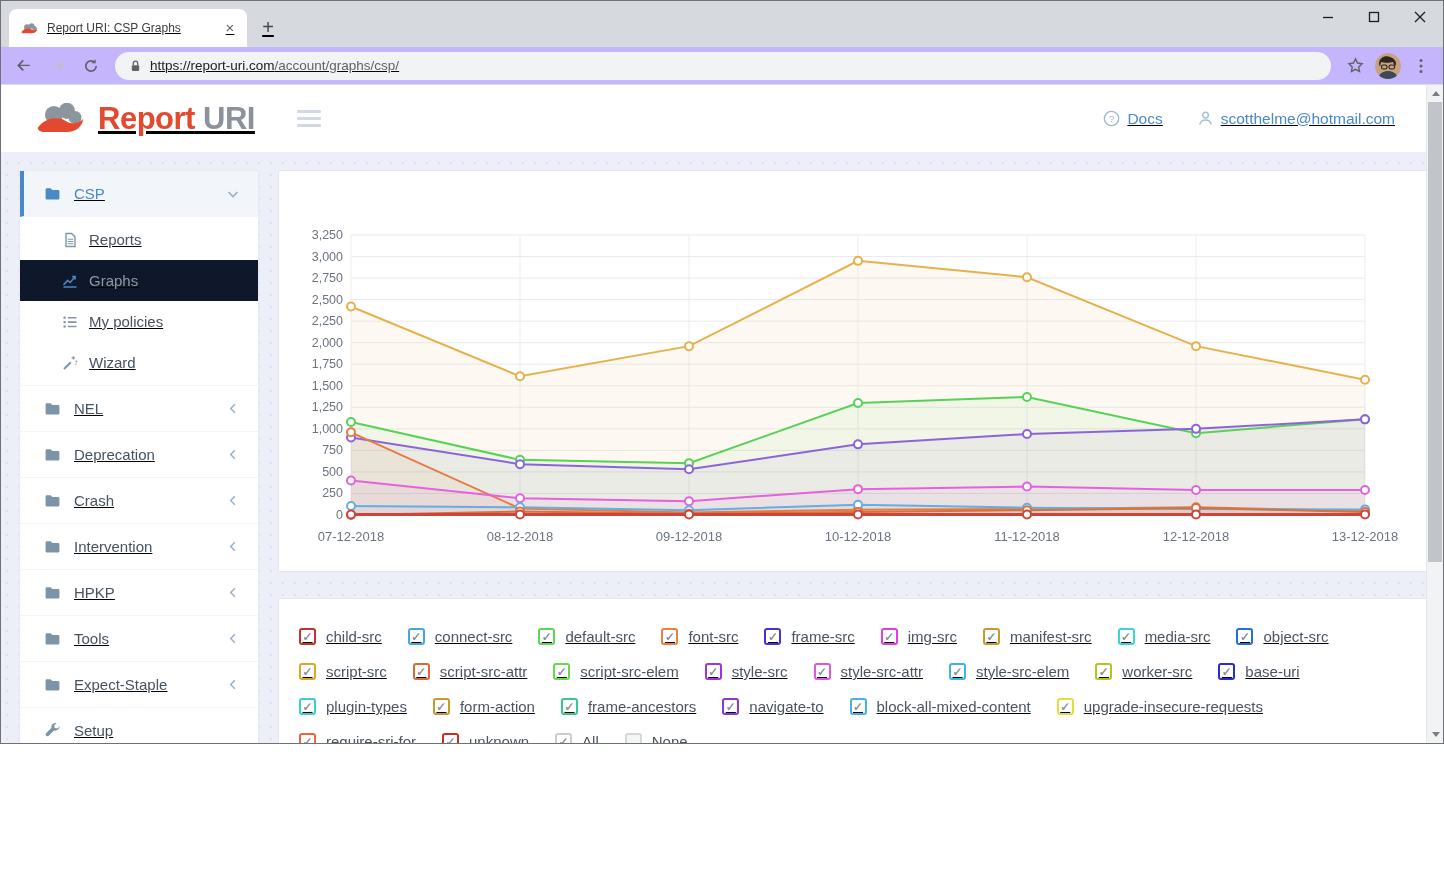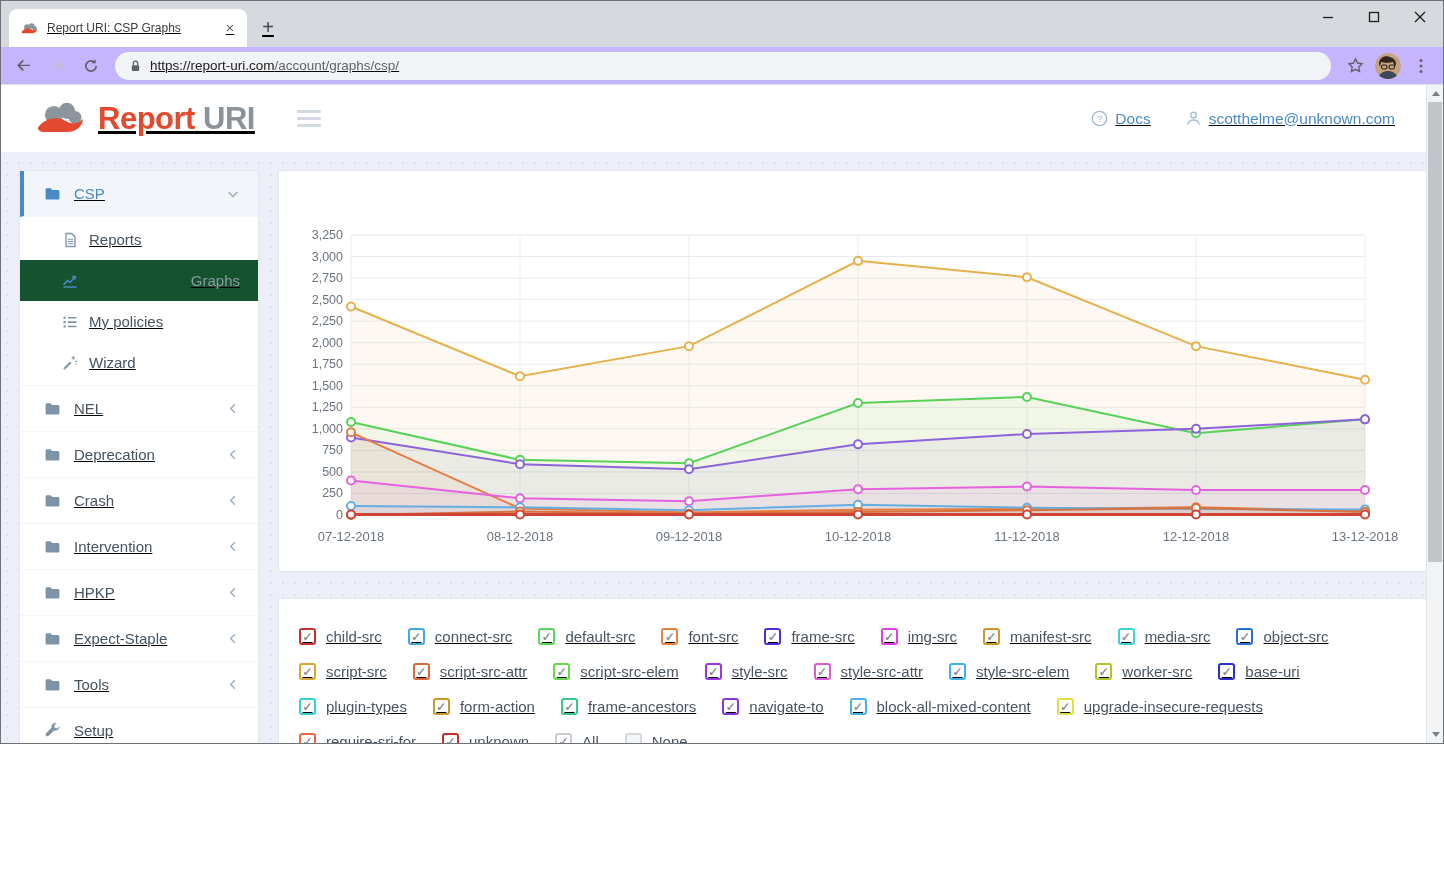--- a/index.html
+++ b/index.html
@@ -41,21 +41,21 @@
 
   
   .sidebar { width:240px; background:#fff; border:1px solid #e7eaf1; height:760px; overflow:hidden; flex:0 0 auto; }
   .side-item { height:46px; display:flex; align-items:center; gap:13px; padding:0 18px 0 24px; font-size:15px; color:#45535f; border-bottom:1px solid #f3f5f8; cursor:default; }
   .side-item .ic { color:#7d93a8; display:flex; }
   .side-item .chev { margin-left:auto; color:#9db0c3; display:flex; }
   .side-item.active { background:#f2f5f9; border-left:4px solid #4a89c7; padding-left:20px; color:#4a89c7; }
   .side-item.active .ic { color:#4a89c7; }
   .sub-item { height:41px; display:flex; align-items:center; gap:11px; padding:0 18px 0 42px; font-size:15px; color:#45535f; }
   .sub-item .ic { color:#7f97ab; display:flex; }
-  .sub-item.active { background:#14532d; color:#8b99a7;justify-content:space-between; }
+  .sub-item.active { background:#0f172a; color:#8b99a7; }
   .sub-item.active .ic { color:#4a89c7; }
   .sub-group { border-bottom:1px solid #f3f5f8; padding:2px 0; }
 
   
   .main { flex:1; display:flex; flex-direction:column; }
   .card { background:#fff; border:1px solid #e2e6ef; border-radius:2px; }
   .card.chart-card { padding:26px 20px 18px 20px; }
   .range-tabs { display:flex; }
   .rtab { padding:9px 16px; margin-right:12px; font-size:15px; color:#4a89c7; border-radius:4px; cursor:default; }
   .rtab.active { background:#3679b7; color:#fff; }
@@ -197,21 +197,21 @@
           </span>
           <span>Docs</span>
         </div>
         <div class="hlink">
           <span>
             <svg width="17" height="17" viewBox="0 0 16 16">
                 <circle cx="8" cy="4.8" r="2.7" fill="none" stroke="#a7c0da" stroke-width="1.4"></circle>
                 <path d="M2.6 13.8a5.5 5.5 0 0 1 10.8 0" fill="none" stroke="#a7c0da" stroke-width="1.4"></path>
               </svg>
           </span>
-          <span>scotthelme@unknown.com</span>
+          <span>scotthelme@hotmail.com</span>
         </div>
       </div>
     </div>
 
     <div class="content">
       <div class="sidebar" id="sidebar-nav">
           <div class="side-item active">
             <span class="ic">
               <svg width="17" height="17" viewBox="0 0 16 16">
                 <path d="M1.5 4.3c0-.7.6-1.3 1.3-1.3h3.4l1.6 1.6h5.4c.7 0 1.3.6 1.3 1.3v6.5c0 .7-.6 1.3-1.3 1.3H2.8c-.7 0-1.3-.6-1.3-1.3z" fill="currentColor"></path>
@@ -329,34 +329,34 @@
                 <path d="M8.5 2.5 4 7l4.5 4.5" fill="none" stroke="currentColor" stroke-width="1.6"></path>
               </svg>
             </span>
           </div>
           <div class="side-item">
             <span class="ic">
               <svg width="17" height="17" viewBox="0 0 16 16">
                 <path d="M1.5 4.3c0-.7.6-1.3 1.3-1.3h3.4l1.6 1.6h5.4c.7 0 1.3.6 1.3 1.3v6.5c0 .7-.6 1.3-1.3 1.3H2.8c-.7 0-1.3-.6-1.3-1.3z" fill="currentColor"></path>
               </svg>
             </span>
-            <span>Expect-Staple</span>
+            <span>Tools</span>
             <span class="chev">
               <svg width="13" height="13" viewBox="0 0 14 14">
                 <path d="M8.5 2.5 4 7l4.5 4.5" fill="none" stroke="currentColor" stroke-width="1.6"></path>
               </svg>
             </span>
           </div>
           <div class="side-item">
             <span class="ic">
               <svg width="17" height="17" viewBox="0 0 16 16">
                 <path d="M1.5 4.3c0-.7.6-1.3 1.3-1.3h3.4l1.6 1.6h5.4c.7 0 1.3.6 1.3 1.3v6.5c0 .7-.6 1.3-1.3 1.3H2.8c-.7 0-1.3-.6-1.3-1.3z" fill="currentColor"></path>
               </svg>
             </span>
-            <span>Tools</span>
+            <span>Expect-Staple</span>
             <span class="chev">
               <svg width="13" height="13" viewBox="0 0 14 14">
                 <path d="M8.5 2.5 4 7l4.5 4.5" fill="none" stroke="currentColor" stroke-width="1.6"></path>
               </svg>
             </span>
           </div>
           <div class="side-item">
             <span class="ic">
               <svg width="17" height="17" viewBox="0 0 16 16">
                 <path d="M14.6 4.1a3.9 3.9 0 0 1-5.2 3.8l-5 5a1.7 1.7 0 0 1-2.4-2.4l5-5A3.9 3.9 0 0 1 11.8 1L9.6 3.2l.5 2.4 2.4.5 2.2-2.2c.1.3.1.7-.1 2.2z" fill="currentColor"></path>

